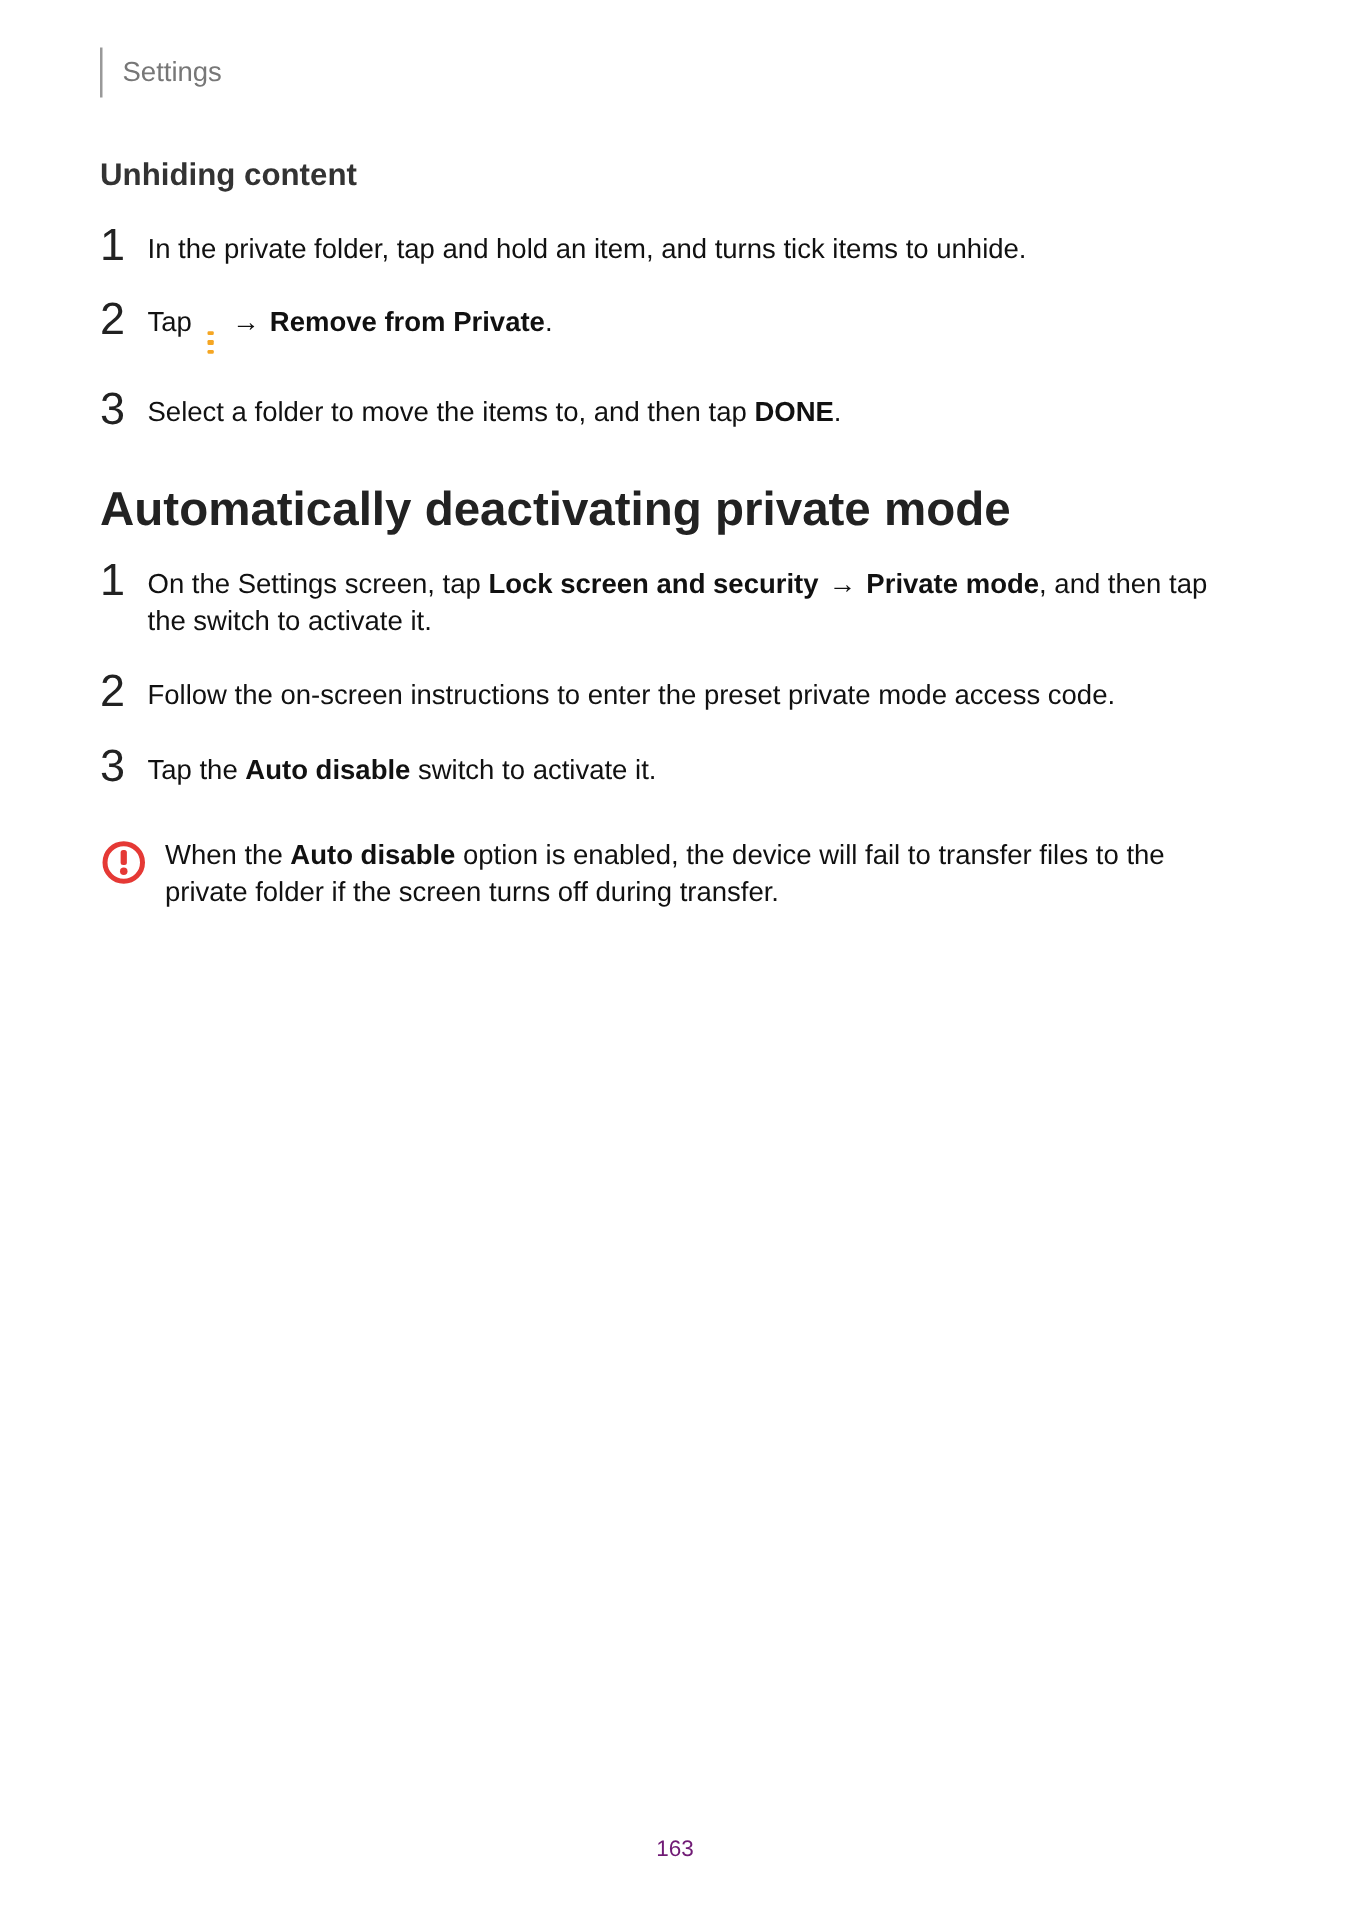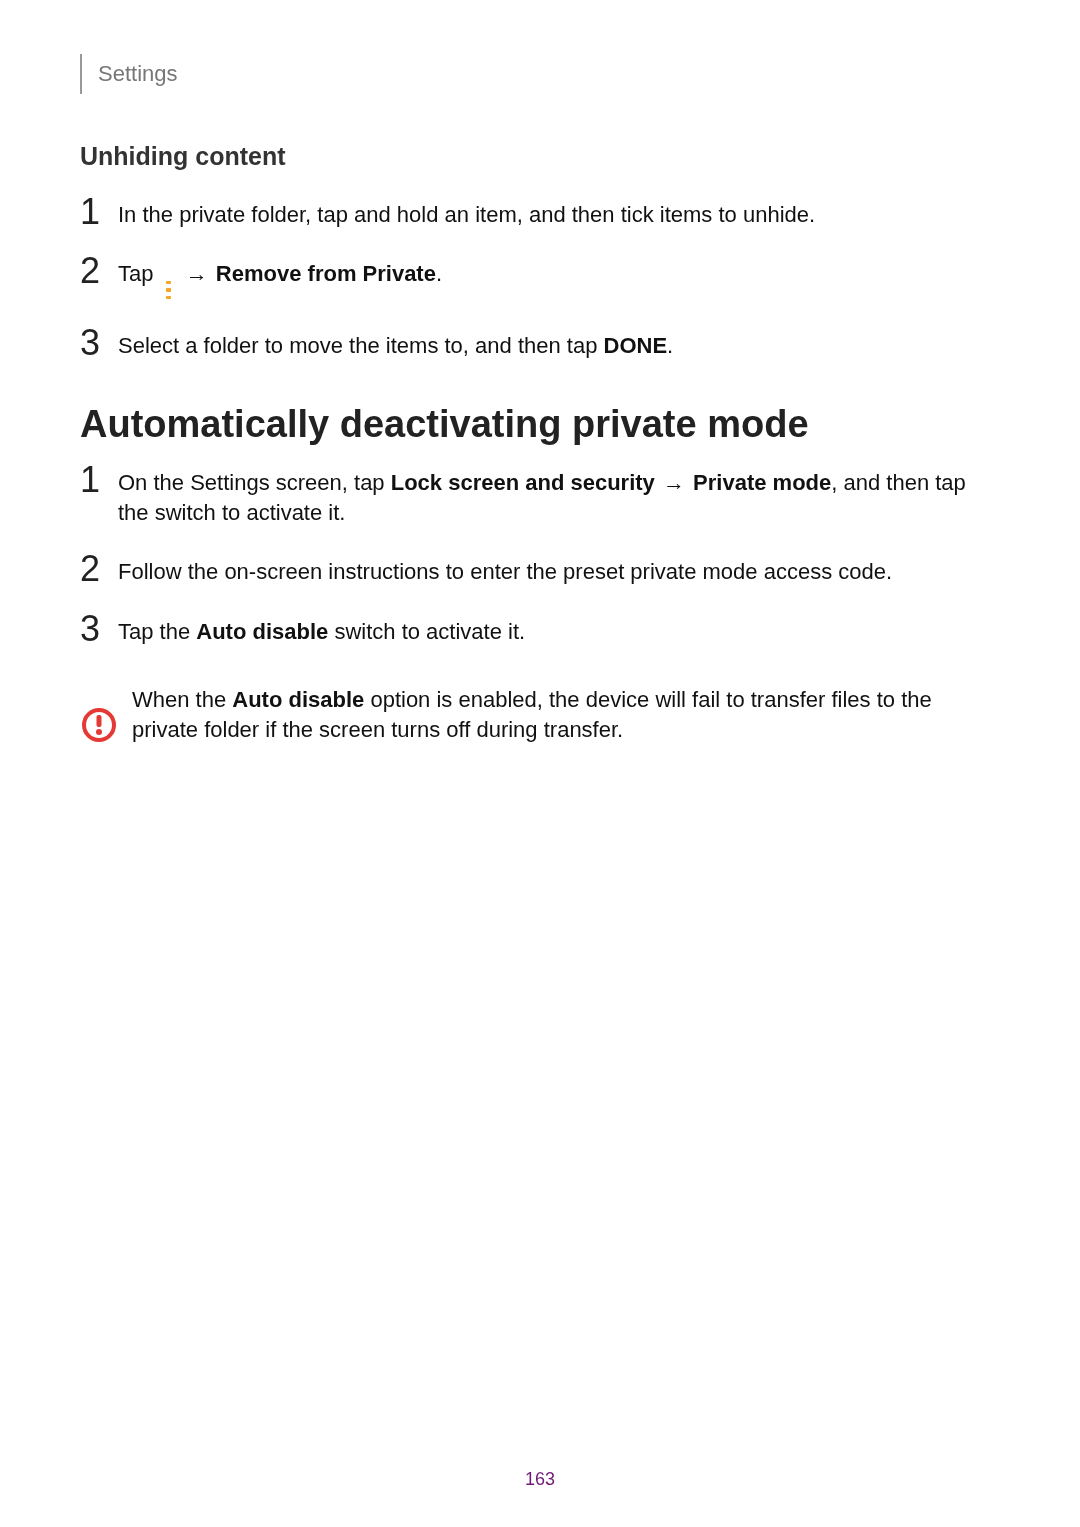--- a/index.html
+++ b/index.html
@@ -11,21 +11,21 @@
     font-family: "Segoe UI", "Helvetica Neue", Arial, sans-serif;
     color: #111;
     font-size: 22px;
     line-height: 1.35;
   }
   .page {
     position: relative;
     width: 1080px;
     height: 1527px;
     box-sizing: border-box;
-    padding: 54px 80px 60px 80px;
+    padding: 38px 80px 60px 80px;
   }
   .header {
     display: flex;
     align-items: center;
     color: #777;
     font-size: 22px;
     margin-bottom: 46px;
   }
   .header-rule {
     width: 2px;
@@ -91,21 +91,21 @@
     width: 5px;
     height: 5px;
     background: #f5a623;
     border-radius: 1px;
     margin: 2px 0;
   }
 
   
   .note {
     display: flex;
-    align-items: flex-end;
+    align-items: flex-start;
     margin: 6px 0 0 0;
   }
   .note .icon {
     flex: 0 0 46px;
     display: flex;
     align-items: flex-start;
     justify-content: flex-start;
     padding-top: 2px;
   }
   .note .icon svg { display: block; }
@@ -134,21 +134,21 @@
     <div class="header-rule"></div>
     <span>Settings</span>
   </div>
 
   <div class="subheading">Unhiding content</div>
 
   <ol class="steps">
     <li>
       <div class="num">1</div>
       <div class="body">
-        <p>In the private folder, tap and hold an item, and then tick items to unhide.</p>
+        <p>In the private folder, tap and hold an item, and turns tick items to unhide.</p>
       </div>
     </li>
     <li>
       <div class="num">2</div>
       <div class="body">
         <p>
           <span>Tap </span>
           <span class="more-icon">
             <span class="dot"></span>
             <span class="dot"></span>

